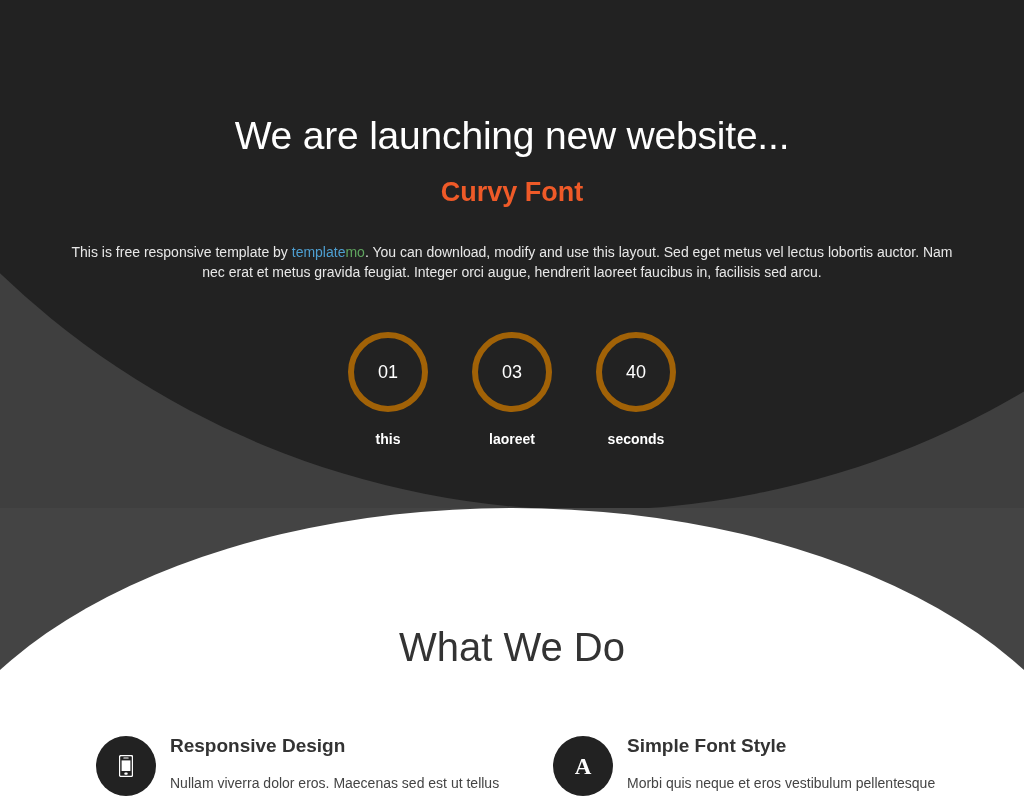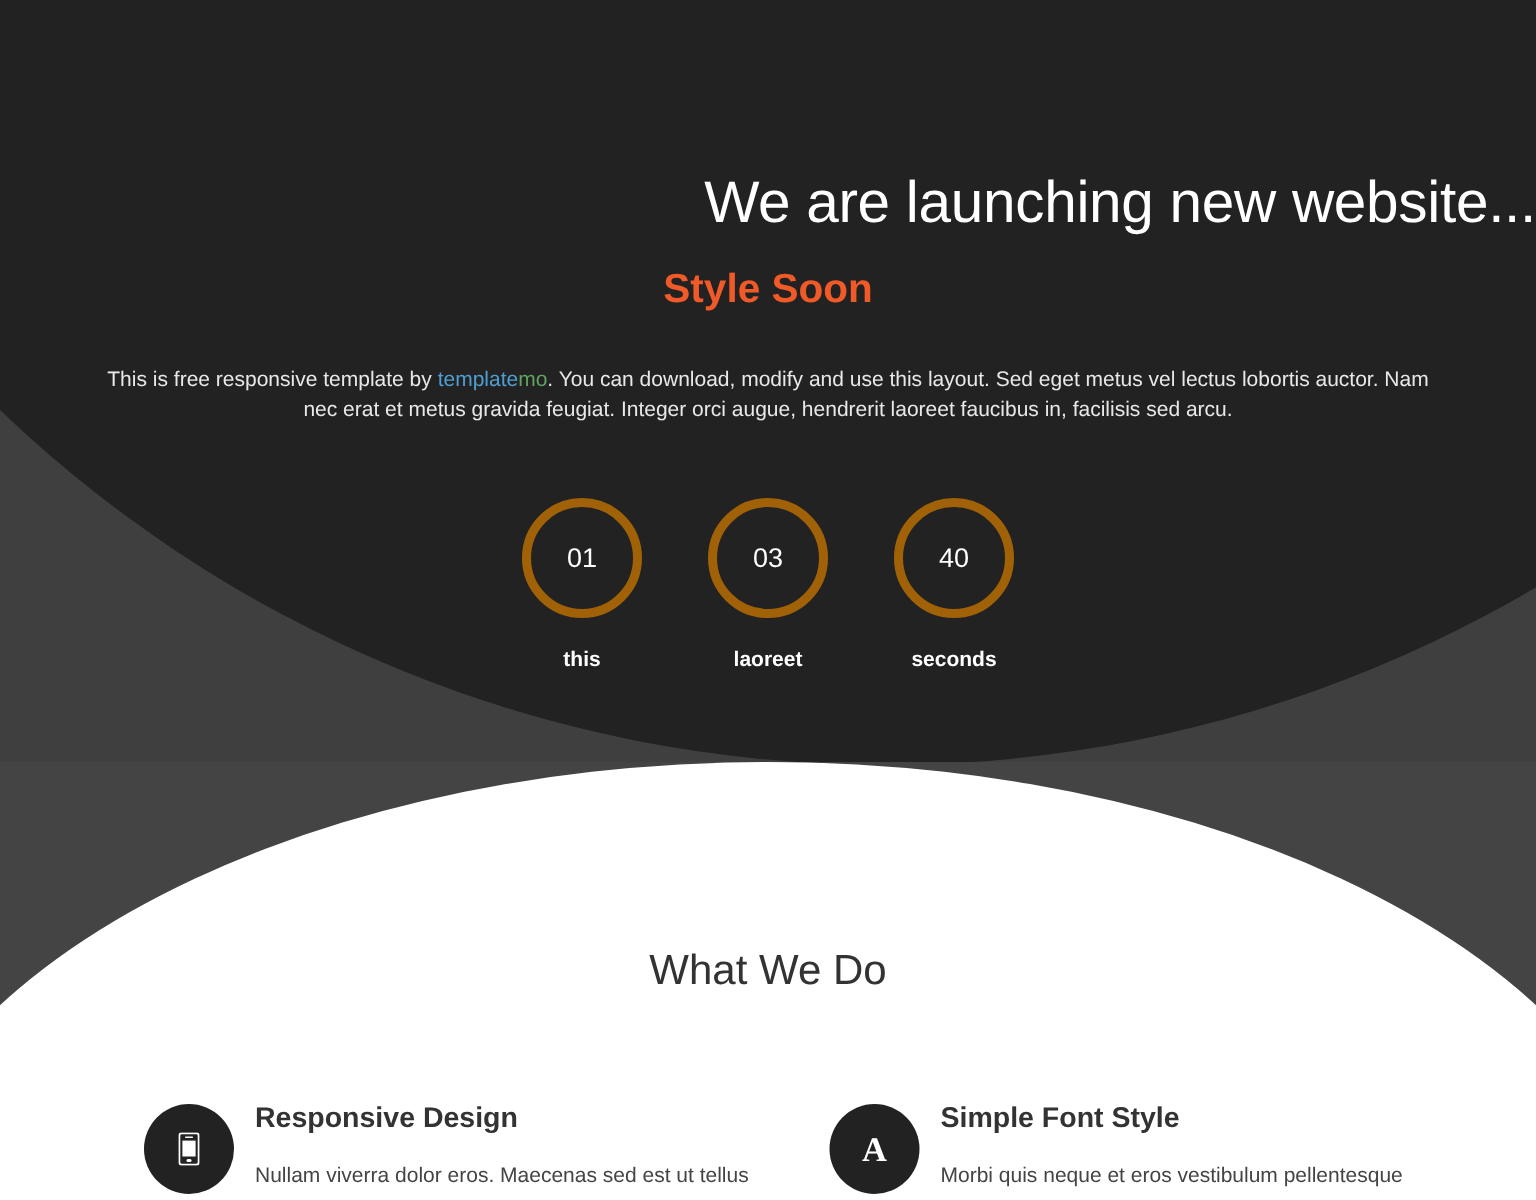--- a/index.html
+++ b/index.html
@@ -43,21 +43,21 @@
     left: 0; top: 0;
     width: 1024px;
     height: 508px;
     z-index: 2;
   }
 
   .hero-title {
     position: absolute;
     left: 0; top: 113px;
     width: 1024px;
-    text-align: right;
+    text-align: center;
     font-size: 39px;
     font-weight: 300;
     color: #ffffff;
     letter-spacing: -0.2px;
     line-height: 46px;
   }
 
   .hero-subtitle {
     position: absolute;
     left: 0; top: 176px;
@@ -138,21 +138,21 @@
     width: 1024px;
     height: 292px;
     z-index: 2;
   }
 
   .wwd-title {
     position: absolute;
     left: 0; top: 118px;
     width: 1024px;
     text-align: center;
-    font-size: 28px;
+    font-size: 40px;
     font-weight: 300;
     color: #333333;
     line-height: 42px;
   }
   .wwd-sub {
     position: absolute;
     left: 0; top: 171px;
     width: 1024px;
     text-align: center;
     font-size: 14px;
@@ -211,21 +211,21 @@
 
 <div id="page">
 
   <div class="hero">
     <div class="hero-curve"></div>
 
     <div class="hero-inner">
 
       <div class="hero-title">We are launching new website...</div>
 
-      <div class="hero-subtitle">Style Soon</div>
+      <div class="hero-subtitle">Curvy Font</div>
 
       <p class="hero-desc"><span>This is free responsive template by </span><a href="#"><span class="link-a">template</span><span class="link-b">mo</span></a><span>. You can download, modify and use this layout. Sed eget metus vel lectus lobortis auctor. Nam nec erat et metus gravida feugiat. Integer orci augue, hendrerit laoreet faucibus in, facilisis sed arcu.</span></p>
 
       <div class="countdown">
 
         <div class="cd-item">
           <div class="cd-circle">
             <span>01</span>
           </div>
           <div class="cd-label">this</div>

